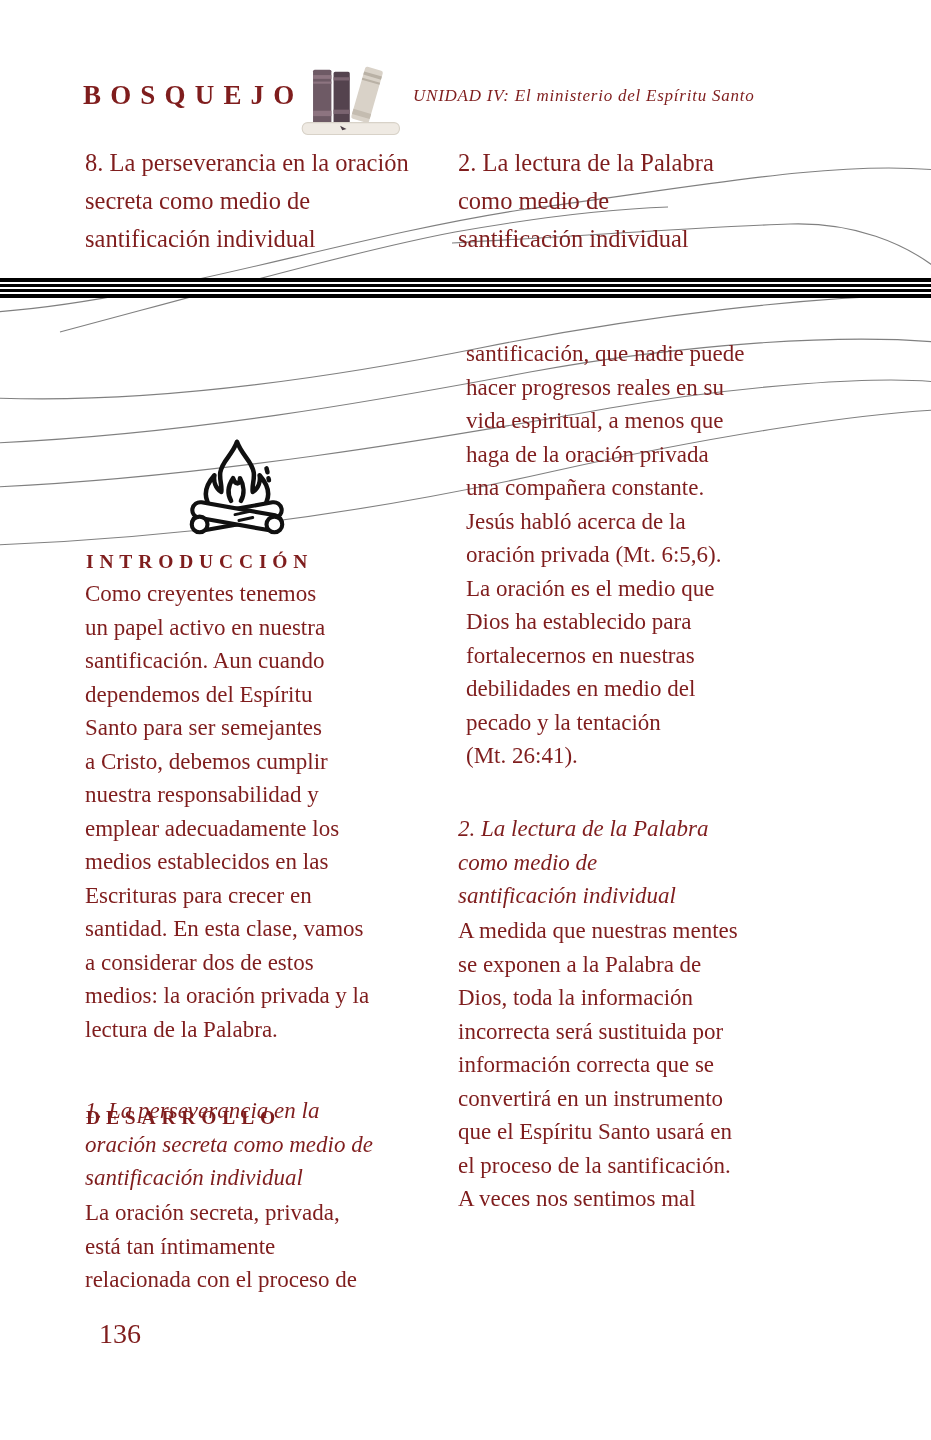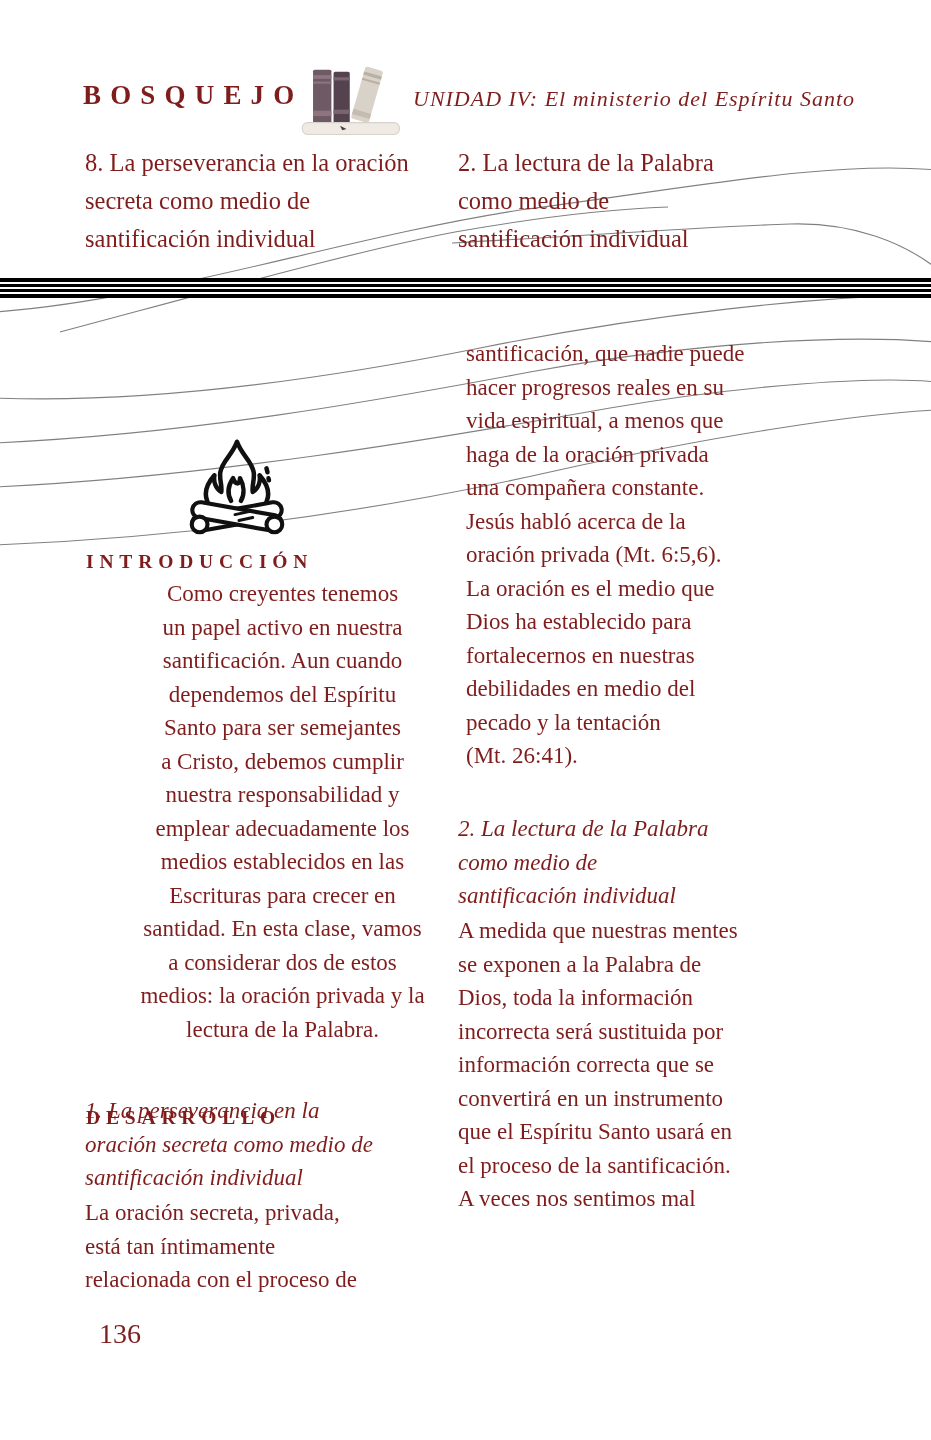--- a/index.html
+++ b/index.html
@@ -15,21 +15,21 @@
   .abs{position:absolute;}
   .preline{white-space:pre-line;}
 
   
   .bosquejo{
     left:83px;top:80px;
     font-size:27px;font-weight:bold;letter-spacing:0.34em;
   }
   .unit{
     left:413px;top:86px;
-    font-size:22px;font-style:italic;letter-spacing:0.045em;
+    font-size:17px;font-style:italic;letter-spacing:0.045em;
   }
   .books-icon{left:299px;top:62px;width:108px;height:78px;}
 
   
   .outline-item{
     font-size:24.5px;line-height:38px;width:385px;
   }
   #outline-1{left:85px;top:144px;}
   #outline-2{left:458px;top:144px;}
 
@@ -56,21 +56,21 @@
   #intro-heading{left:86px;top:551px;}
   #dev-heading{left:86px;top:1068px;margin-top:39px;}
 
   
   .body-text{
     font-size:23px;line-height:33.5px;width:395px;
   }
   .italic-sub{
     font-size:23px;line-height:33.5px;font-style:italic;width:395px;
   }
-  #intro-text{left:85px;top:577px;text-align:center;}
+  #intro-text{left:85px;top:577px;}
   #dev-sub{left:85px;top:1094px;}
   #dev-text{left:85px;top:1196px;}
   #right-p1{left:458px;top:337px;margin-left:8px;}
   #right-sub{left:458px;top:812px;}
   #right-p2{left:458px;top:914px;}
 
   
   .page-number{left:99px;top:1318px;font-size:28px;}
   .running-title{
     left:400px;top:1328px;width:410px;

